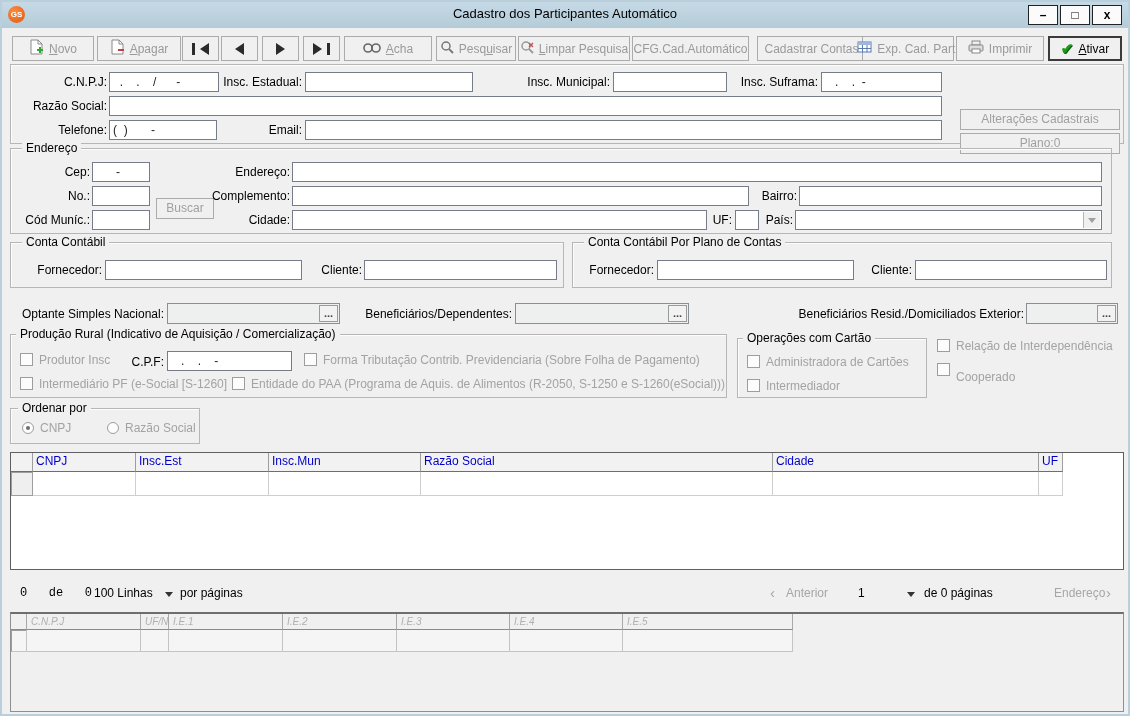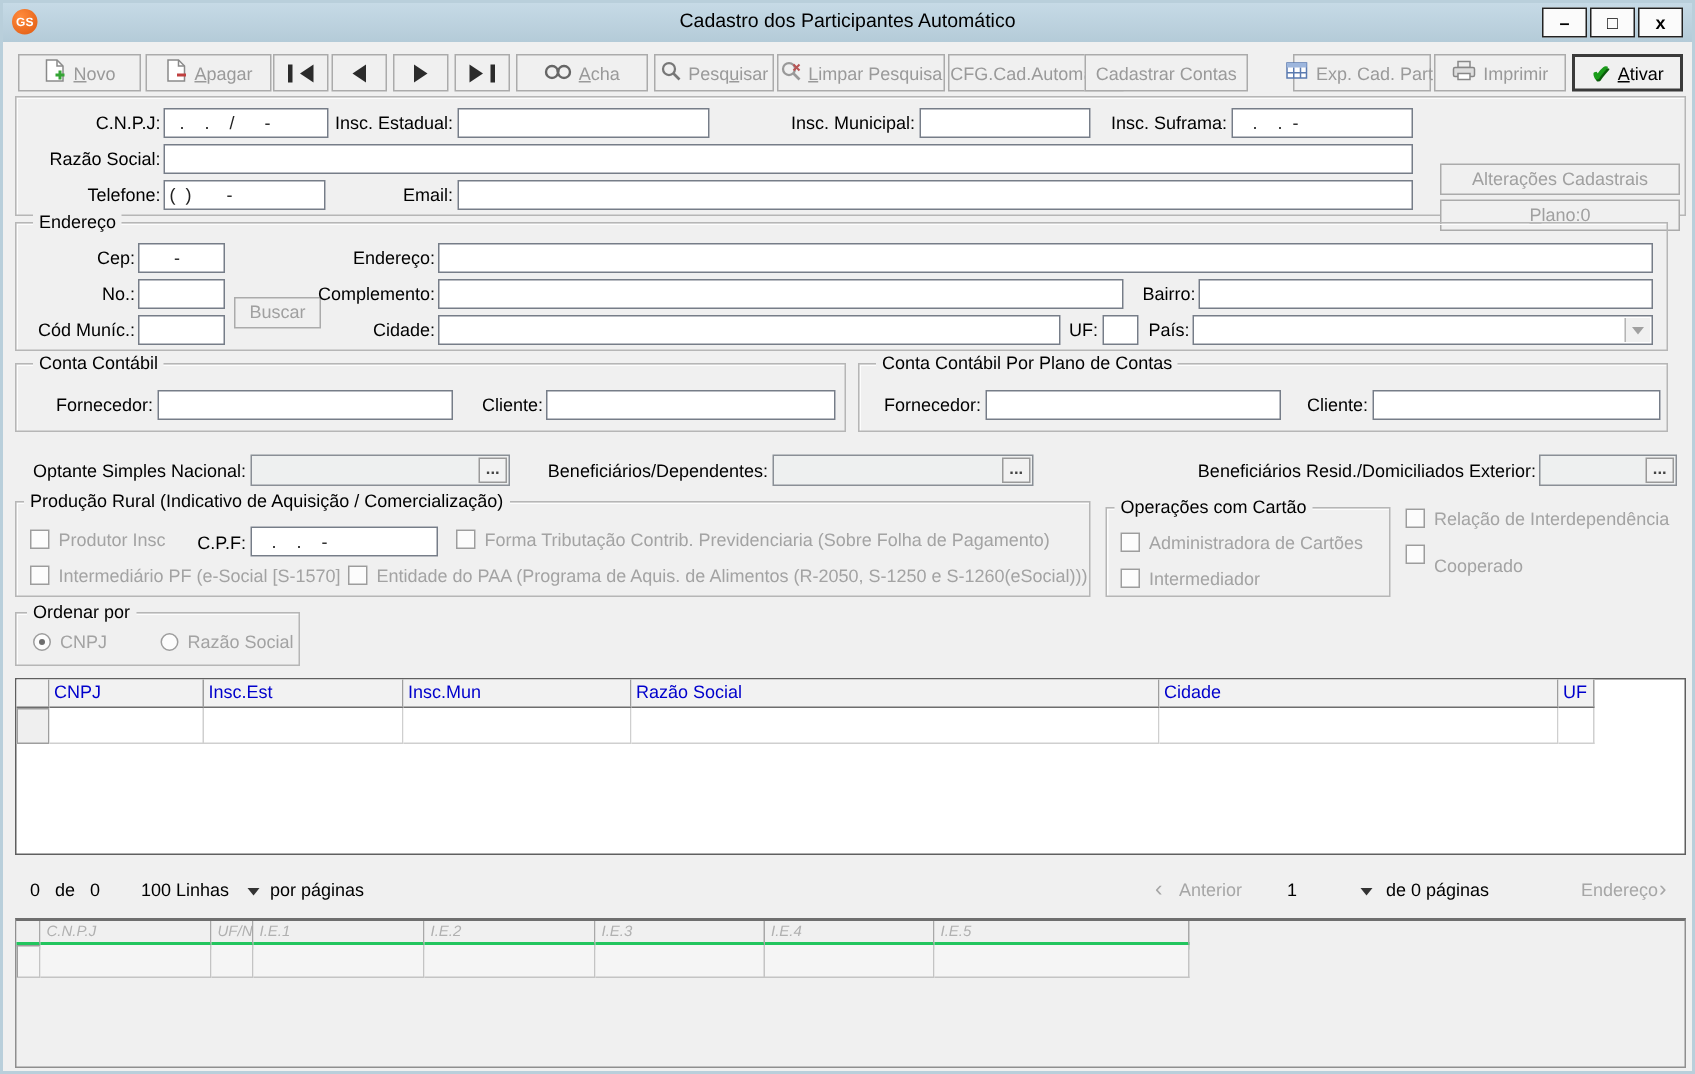--- a/index.html
+++ b/index.html
@@ -50,21 +50,21 @@
     background:#fff; border:1px solid #5f5f5f; }
   .g1h { position:absolute; top:0; height:19px; background:#f2f2f2;
     border-right:1px solid #9e9e9e; border-bottom:1px solid #6e6e6e;
     color:#0000cc; font-size:12px; padding:1px 0 0 3px; white-space:nowrap; overflow:hidden; }
   .g1c { position:absolute; top:19px; height:24px; background:#fff;
     border-right:1px solid #cfcfcf; border-bottom:1px solid #cfcfcf; }
   .rowsel { background:#efefef; border:1px solid #9e9e9e; }
   #grid2 { position:absolute; left:8px; top:610px; width:1114px; height:100px;
     background:#f0f0f0; border:1px solid #8f8f8f; border-top:2px solid #6e6e6e; }
   .g2h { position:absolute; top:0; height:16px; background:#f0f0f0;
-    border-right:1px solid #a8a8a8; border-bottom:5px solid #22c55e;
+    border-right:1px solid #a8a8a8; border-bottom:1px solid #22c55e;
     color:#b0b0b0; font-size:10px; font-style:italic; padding:2px 0 12px 4px; white-space:nowrap; overflow:hidden; }
   .g2c { position:absolute; top:16px; height:22px; background:#f5f5f5;
     border-right:1px solid #c4c4c4; border-bottom:1px solid #c4c4c4; }
   
   .pag { position:absolute; font-size:12px; white-space:pre; }
   .pag.gray { color:#a6a6a6; }
   .icon { display:inline-block; }
 </style>
 </head>
 <body>
@@ -139,21 +139,21 @@
           <circle cx="6" cy="6" r="4" fill="none" stroke="#999" stroke-width="1.5"></circle>
           <path d="M9 9l4 4" stroke="#999" stroke-width="1.8"></path>
           <path d="M9 3l4 4M13 3l-4 4" stroke="#b95555" stroke-width="1.4"></path>
         </svg>
     </span>
     <span><u>L</u>impar Pesquisa</span>
   </div>
   <div class="tbtn" style="left:630px;width:117px;">
     <span>CFG.Cad.Automático</span>
   </div>
-  <div class="tbtn" style="left:721px;width:109px;">
+  <div class="tbtn" style="left:755px;width:109px;">
     <span>Cadastrar Contas</span>
   </div>
   <div class="tbtn" style="left:860px;width:92px;">
     <span class="icon">
       <svg width="15" height="12">
           <rect x="1" y="1" width="13" height="10" fill="#fff" stroke="#5a7ab0"></rect>
           <rect x="1" y="1" width="13" height="3" fill="#9db6dd"></rect>
           <path d="M5.5 4v7M10 4v7M1 7.5h13" stroke="#5a7ab0" stroke-width="1"></path>
         </svg>
     </span>
@@ -252,21 +252,21 @@
 
   <div class="group" style="left:8px;top:332px;width:717px;height:64px;"></div>
   <div class="legend" style="left:14px;top:325px;">Produção Rural (Indicativo de Aquisição / Comercialização)</div>
   <span class="cb" style="left:18px;top:351px;"></span>
   <div class="cblbl" style="left:37px;top:351px;">Produtor Insc</div>
   <div class="lbl" style="left:126px;top:353px;width:36px;">C.P.F:</div>
   <input class="field" style="left: 165px; top: 349px; width: 125px;" value="   .    .    -">
   <span class="cb" style="left:302px;top:351px;"></span>
   <div class="cblbl" style="left:321px;top:351px;">Forma Tributação Contrib. Previdenciaria (Sobre Folha de Pagamento)</div>
   <span class="cb" style="left:18px;top:375px;"></span>
-  <div class="cblbl" style="left:37px;top:375px;">Intermediário PF (e-Social [S-1570]</div>
+  <div class="cblbl" style="left:37px;top:375px;">Intermediário PF (e-Social [S-1260]</div>
   <span class="cb" style="left:230px;top:375px;"></span>
   <div class="cblbl" style="left:249px;top:375px;">Entidade do PAA (Programa de Aquis. de Alimentos (R-2050, S-1250 e S-1260(eSocial)))</div>
 
   <div class="group" style="left:735px;top:336px;width:190px;height:60px;"></div>
   <div class="legend" style="left:741px;top:329px;">Operações com Cartão</div>
   <span class="cb" style="left:745px;top:353px;"></span>
   <div class="cblbl" style="left:764px;top:353px;">Administradora de Cartões</div>
   <span class="cb" style="left:745px;top:377px;"></span>
   <div class="cblbl" style="left:764px;top:377px;">Intermediador</div>
 
@@ -297,21 +297,21 @@
     <div class="g1h" style="left:1028px;width:24px;">UF</div>
     <div class="g1c rowsel" style="left:0;width:22px;"></div>
     <div class="g1c" style="left:22px;width:103px;"></div>
     <div class="g1c" style="left:125px;width:133px;"></div>
     <div class="g1c" style="left:258px;width:152px;"></div>
     <div class="g1c" style="left:410px;width:352px;"></div>
     <div class="g1c" style="left:762px;width:266px;"></div>
     <div class="g1c" style="left:1028px;width:24px;"></div>
   </div>
 
-  <div class="pag" style="left:18px;top:584px;">0   de   0</div>
+  <div class="pag" style="left:18px;top:584px;font-family:Liberation Mono, monospace;">0   de   0</div>
   <div class="pag" style="left:92px;top:584px;">100 Linhas</div>
   <span class="caret" style="position:absolute;left:163px;top:590px;"></span>
   <div class="pag" style="left:178px;top:584px;">por páginas</div>
   <div class="pag gray" style="left:768px;top:582px;font-size:15px;">‹</div>
   <div class="pag gray" style="left:784px;top:584px;">Anterior</div>
   <div class="pag" style="left:856px;top:584px;">1</div>
   <span class="caret" style="position:absolute;left:905px;top:590px;"></span>
   <div class="pag" style="left:922px;top:584px;">de 0 páginas</div>
   <div class="pag gray" style="left:1052px;top:584px;">Endereço</div>
   <div class="pag gray" style="left:1104px;top:582px;font-size:15px;">›</div>

